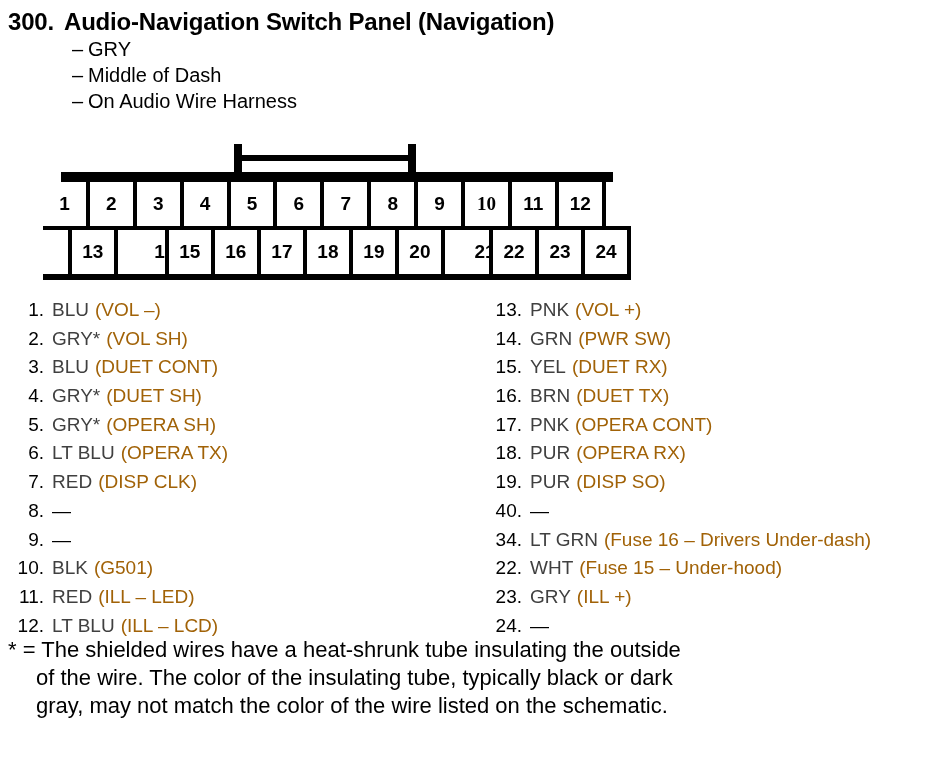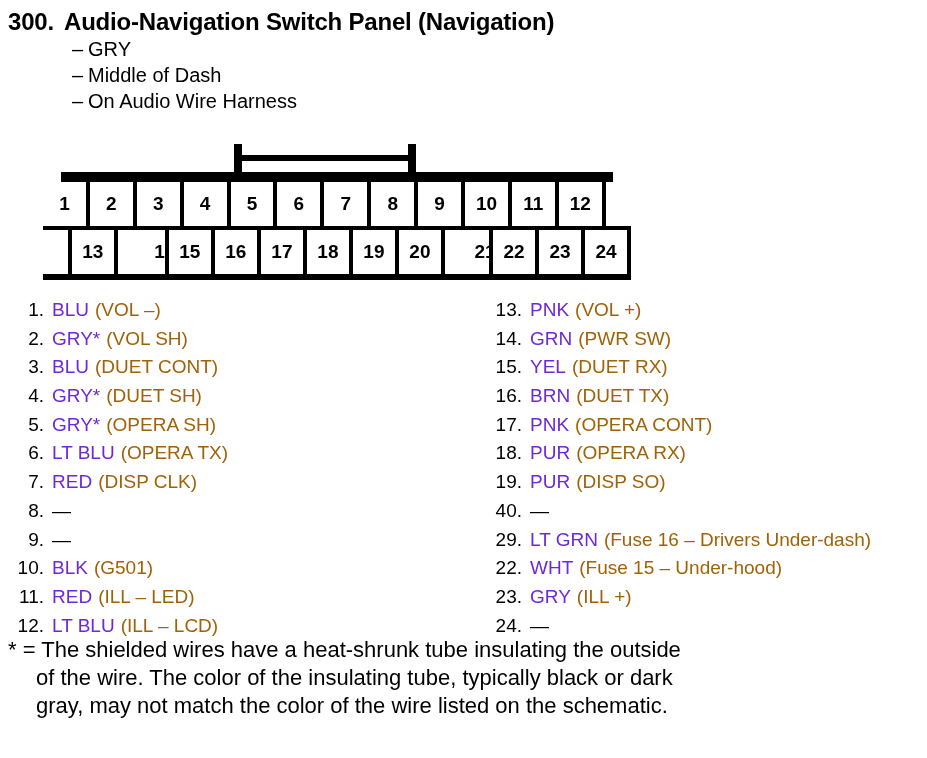--- a/index.html
+++ b/index.html
@@ -142,21 +142,21 @@
     white-space: nowrap;
     height: 28.7px;
   }
   .pin-num {
     width: 38px;
     flex: 0 0 38px;
     text-align: right;
     padding-right: 8px;
     box-sizing: border-box;
   }
-  .pin-color { color: #6d28d9; }
+  .pin-color { color: #404040; }
   .pin-func {
     color: #a16207;
     margin-left: 6px;
   }
   .pin-func:empty { margin-left: 0; }
   .pin-dash { color: #000000; }
 
   
   #footnote {
     position: absolute;
@@ -205,21 +205,21 @@
     <div class="pin-row" id="pin-row-top">
         <div class="pin-cell" style="width: 44px;">1</div>
         <div class="pin-cell" style="width: 44px;">2</div>
         <div class="pin-cell" style="width: 44px;">3</div>
         <div class="pin-cell" style="width: 44px;">4</div>
         <div class="pin-cell" style="width: 44px;">5</div>
         <div class="pin-cell" style="width: 44px;">6</div>
         <div class="pin-cell" style="width: 44px;">7</div>
         <div class="pin-cell" style="width: 44px;">8</div>
         <div class="pin-cell" style="width: 44px;">9</div>
-        <div class="pin-cell" style="width: 44px;">10</div>
+        <div class="pin-cell" style="width: 44px; font-family: Liberation Serif, serif;">10</div>
         <div class="pin-cell" style="width: 44px;">11</div>
         <div class="pin-cell" style="width: 44px;">12</div>
         <div class="pin-cell blank" style="width: 26px; margin-right: 0px;"></div>
       </div>
     <div class="pin-row" id="pin-row-bottom">
         <div class="pin-cell blank" style="width: 26px;"></div>
         <div class="pin-cell" style="width: 44px;">13</div>
         <div class="pin-cell" style="width: 44px; padding-left: 47px;">14</div>
         <div class="pin-cell" style="width: 44px;">15</div>
         <div class="pin-cell" style="width: 44px;">16</div>
@@ -329,21 +329,21 @@
     <div class="pin-entry">
       <span class="pin-num">19.</span>
       <span class="pin-color">PUR</span>
       <span class="pin-func">(DISP SO)</span>
     </div>
     <div class="pin-entry">
       <span class="pin-num">40.</span>
       <span class="pin-dash">—</span>
     </div>
     <div class="pin-entry">
-      <span class="pin-num">29.</span>
+      <span class="pin-num">34.</span>
       <span class="pin-color">LT GRN</span>
       <span class="pin-func">(Fuse 16 – Drivers Under-dash)</span>
     </div>
     <div class="pin-entry">
       <span class="pin-num">22.</span>
       <span class="pin-color">WHT</span>
       <span class="pin-func">(Fuse 15 – Under-hood)</span>
     </div>
     <div class="pin-entry">
       <span class="pin-num">23.</span>

